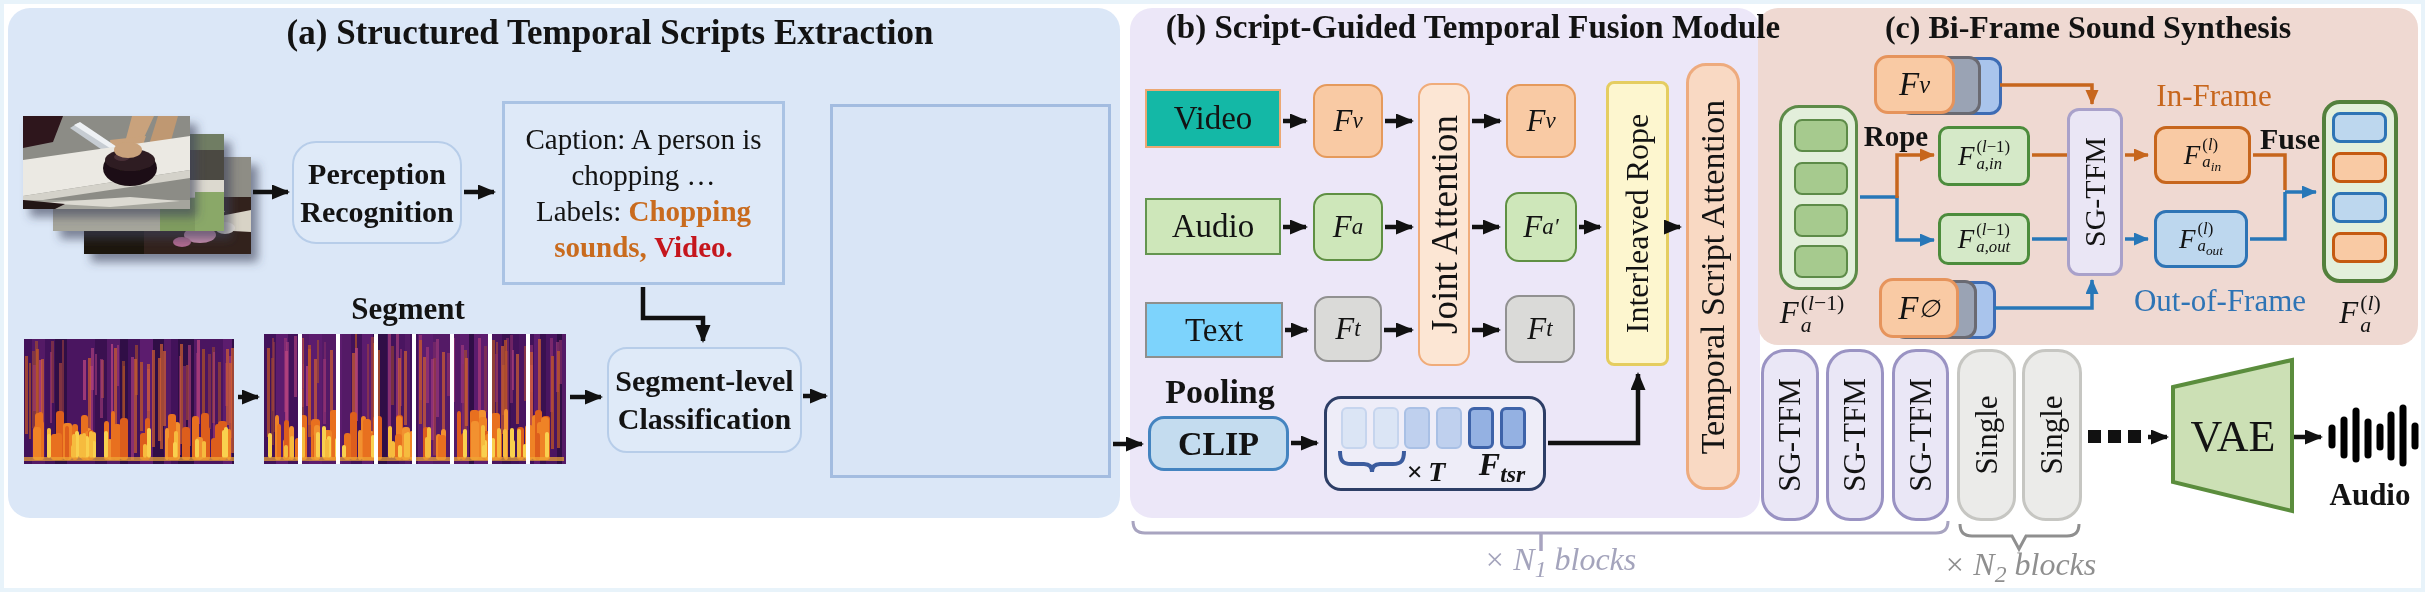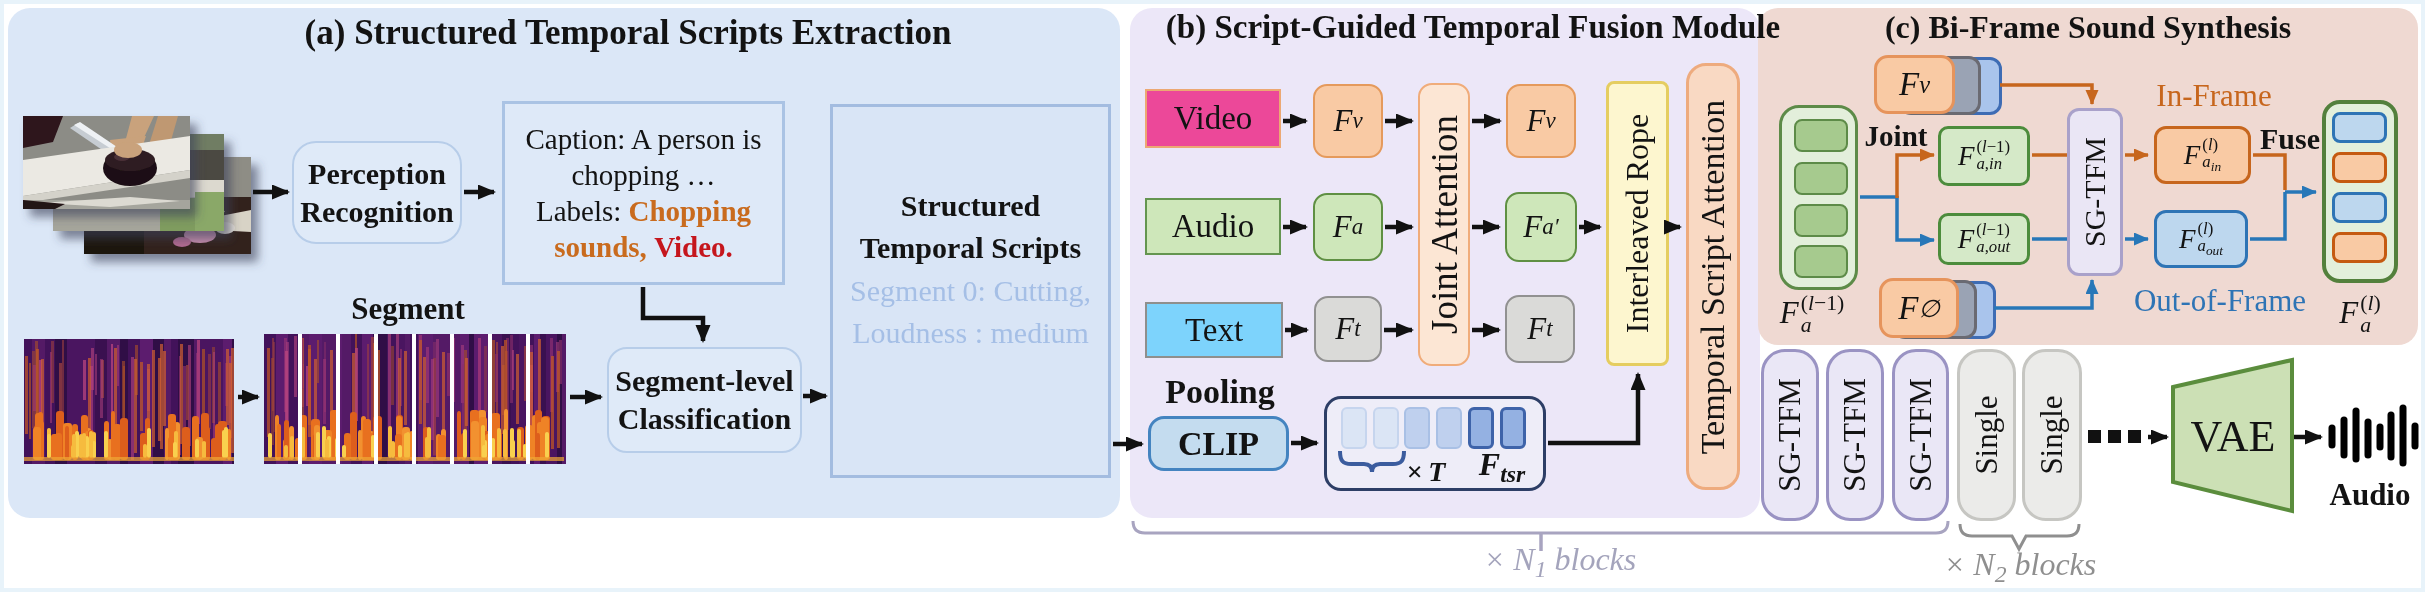--- a/index.html
+++ b/index.html
@@ -17,32 +17,32 @@
 </style></head><body>
 <div class="edge" style="left:0;top:0;width:2425px;height:4px"></div>
 <div class="edge" style="left:0;top:588px;width:2425px;height:4px"></div>
 <div class="edge" style="left:0;top:0;width:4px;height:592px"></div>
 <div class="edge" style="left:2421px;top:0;width:4px;height:592px"></div>
 
 <div class="panel" style="left:8px;top:8px;width:1112px;height:510px;background:#dbe7f7;"></div>
 <div class="panel" style="left:1130px;top:8px;width:630px;height:510px;background:#ece7f8;"></div>
 <div class="panel" style="left:1758px;top:8px;width:660px;height:337px;background:#efd9d2;border-radius:20px;"></div>
 
-<div class="lbl" style="left:8px;top:13px;width:1204px;font-size:35px;font-weight:bold;padding-left:18px;">(a) Structured Temporal Scripts Extraction</div>
+<div class="lbl" style="left:8px;top:13px;width:1204px;font-size:35px;font-weight:bold;">(a) Structured Temporal Scripts Extraction</div>
 <div class="lbl" style="left:1130px;top:9px;width:630px;font-size:33px;font-weight:bold;margin-left:28px;">(b) Script-Guided Temporal Fusion Module</div>
 <div class="lbl" style="left:1758px;top:9px;width:660px;font-size:32px;font-weight:bold;">(c) Bi-Frame Sound Synthesis</div>
 
 <div class="bx" style="left:292px;top:141px;width:170px;height:103px;border-radius:24px;background:#dfeaf8;border:2.5px solid #b7cde9;font-size:30px;font-weight:bold;line-height:38px;">Perception<br>Recognition</div>
 <div class="bx" style="left:502px;top:101px;width:283px;height:184px;background:#dee9f8;border:3px solid #aac3e4;font-size:29px;line-height:36px;">
 <div>Caption: A person is<br>chopping …<br>Labels: <b style="color:#c96b1e">Chopping<br>sounds,</b> <b style="color:#c5161d">Video.</b></div>
   </div>
 <div class="lbl" style="left:328px;top:291px;width:160px;font-size:31px;font-weight:bold;">Segment</div>
 <div class="bx" style="left:607px;top:347px;width:195px;height:106px;border-radius:20px;background:#dfeaf8;border:2.5px solid #b7cde9;font-size:30px;font-weight:bold;line-height:38px;">Segment-level<br>Classification</div>
 <div class="bx" style="left:830px;top:104px;width:281px;height:374px;background:#d9e5f6;border:3px solid #a3bce0;font-size:30px;line-height:42.5px;">
-<div><b>Structured<br>Temporal Scripts</b><br><span style="color:#a5bfe6">Segment 0: Cutting,<br>Loudness : medium</span><br><br></div>
+<div><br><br><br></div>
   </div>
 
 <svg width="260" height="270" style="left:10px;top:100px;" viewBox="0 0 260 270">
 <defs>
       <filter id="sh" x="-30%" y="-30%" width="170%" height="170%">
         <feDropShadow dx="7" dy="8" stdDeviation="5" flood-color="#3c4258" flood-opacity="0.6"></feDropShadow>
       </filter>
 <clipPath id="c1">
         <rect x="13" y="16" width="167" height="93"></rect>
       </clipPath>
@@ -447,21 +447,21 @@
     <rect x="0" y="123" width="300" height="4" fill="#f0a835" opacity="0.7"></rect>
     <rect x="34" y="0" width="4" height="130" fill="#ffffff"></rect>
     <rect x="72" y="0" width="4" height="130" fill="#ffffff"></rect>
     <rect x="110" y="0" width="4" height="130" fill="#ffffff"></rect>
     <rect x="148" y="0" width="4" height="130" fill="#ffffff"></rect>
     <rect x="186" y="0" width="4" height="130" fill="#ffffff"></rect>
     <rect x="224" y="0" width="4" height="130" fill="#ffffff"></rect>
     <rect x="262" y="0" width="4" height="130" fill="#ffffff"></rect>
   </svg>
 
-<div class="bx" style="left:1145px;top:89px;width:136px;height:59px;background:#ec4899;border:2.5px solid #eca873;font-size:33px;">Video</div>
+<div class="bx" style="left:1145px;top:89px;width:136px;height:59px;background:#14b8a6;border:2.5px solid #eca873;font-size:33px;">Video</div>
 <div class="bx" style="left:1145px;top:198px;width:136px;height:57px;background:#cee7ba;border:2.5px solid #649550;font-size:33px;">Audio</div>
 <div class="bx" style="left:1145px;top:302px;width:138px;height:56px;background:#7dd3fc;border:2.5px solid #8f8f8d;font-size:33px;">Text</div>
 <div class="bx" style="left:1313px;top:84px;width:70px;height:74px;border-radius:14px;background:#f9caa4;border:2.5px solid #e59a5c;font-size:31px;">
     <span class="mf">F</span>
     <sub>v</sub>
   </div>
 <div class="bx" style="left:1313px;top:193px;width:70px;height:68px;border-radius:14px;background:#cee7ba;border:2.5px solid #5f9043;font-size:31px;">
     <span class="mf">F</span>
     <sub>a</sub>
   </div>
@@ -538,21 +538,21 @@
     <span class="mf">F</span>
     <sub>v</sub>
   </div>
 
 <div class="bx" style="left:1914px;top:281px;width:82px;height:58px;border-radius:12px;background:#a9c4ec;border:3px solid #3e6cb4;"></div>
 <div class="bx" style="left:1893px;top:280px;width:84px;height:59px;border-radius:12px;background:#9aa3b4;border:3px solid #6a6a72;"></div>
 <div class="bx" style="left:1879px;top:278px;width:80px;height:60px;border-radius:14px;background:#f9caa4;border:3px solid #e6945c;font-size:33px;">
     <span class="mf">F</span>
     <sub>∅</sub>
   </div>
-<div class="lbl" style="left:1861px;top:120px;width:70px;font-size:29px;font-weight:bold;">Joint</div>
+<div class="lbl" style="left:1861px;top:120px;width:70px;font-size:29px;font-weight:bold;">Rope</div>
 <div class="bx" style="left:1938px;top:126px;width:92px;height:60px;border-radius:10px;background:#d5e9c8;border:3px solid #4c8c3c;font-size:27px;">
     <i>F</i>
     <span class="st">
       <span class="tp">(<i>l</i>−1)</span>
       <span class="bt"><i>a</i>,<i>in</i></span>
     </span>
   </div>
 <div class="bx" style="left:1938px;top:213px;width:92px;height:52px;border-radius:10px;background:#d5e9c8;border:3px solid #4c8c3c;font-size:27px;">
     <i>F</i>
     <span class="st">

